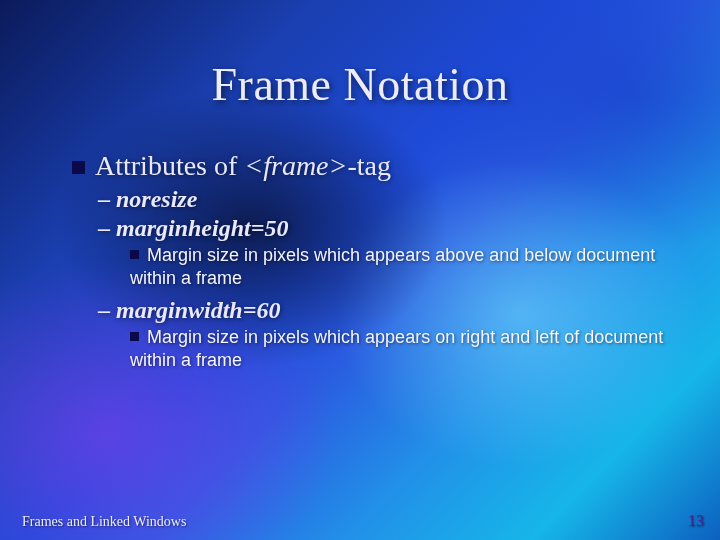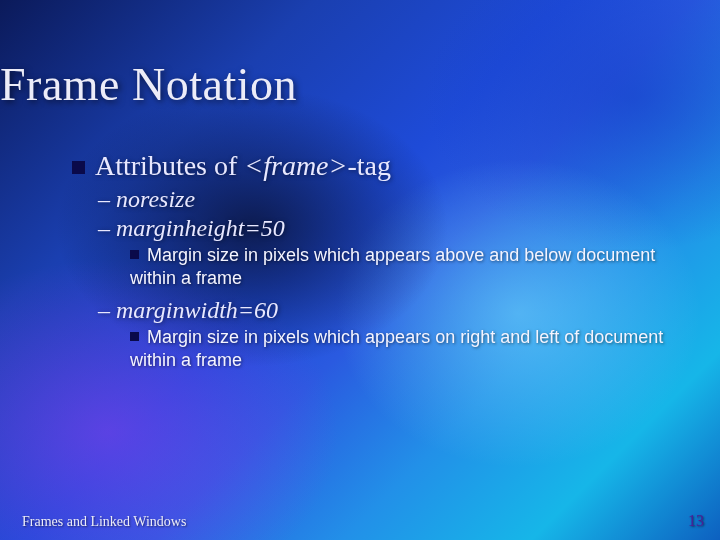--- a/index.html
+++ b/index.html
@@ -12,20 +12,21 @@
       radial-gradient(ellipse 320px 240px at 15% 80%, rgba(140,60,240,0.55) 0%, rgba(140,60,240,0) 72%),
       radial-gradient(ellipse 300px 220px at 88% 18%, rgba(20,60,200,0.6) 0%, rgba(20,60,200,0) 70%),
       linear-gradient(135deg, #0b1a5a 0%, #1a3fb0 25%, #1e4bd8 45%, #2a5ae0 55%, #2290e8 70%, #16b6e8 85%, #0d60c0 100%);
     position: relative;
     color: #f0f0ff;
   }
   .title {
     position: absolute;
     top: 58px;
     left: 0; right: 0;
+    text-align: center;
     font-size: 46px;
     color: #ececf8;
     text-shadow: 2px 2px 6px rgba(0,0,0,0.6);
     letter-spacing: 0.5px;
   }
   .content {
     position: absolute;
     top: 150px;
     left: 72px;
     right: 40px;
@@ -56,20 +57,21 @@
   }
   .lvl1 .ital { font-style: italic; }
   .lvl2 {
     font-size: 24px;
     font-style: italic;
     color: #e8e8ff;
     text-shadow: 1px 1px 4px rgba(0,0,0,0.5);
     margin-left: 26px;
     margin-top: 2px;
     margin-bottom: 2px;
+    font-weight: bold;
   }
   .lvl2 .dash { font-style: normal; margin-right: 6px; }
   .lvl3 {
     font-family: Tahoma, Verdana, Arial, sans-serif;
     font-size: 18px;
     color: #f4f4ff;
     text-shadow: 1px 1px 3px rgba(0,0,0,0.5);
     margin-left: 58px;
     margin-top: 2px;
     margin-bottom: 8px;

